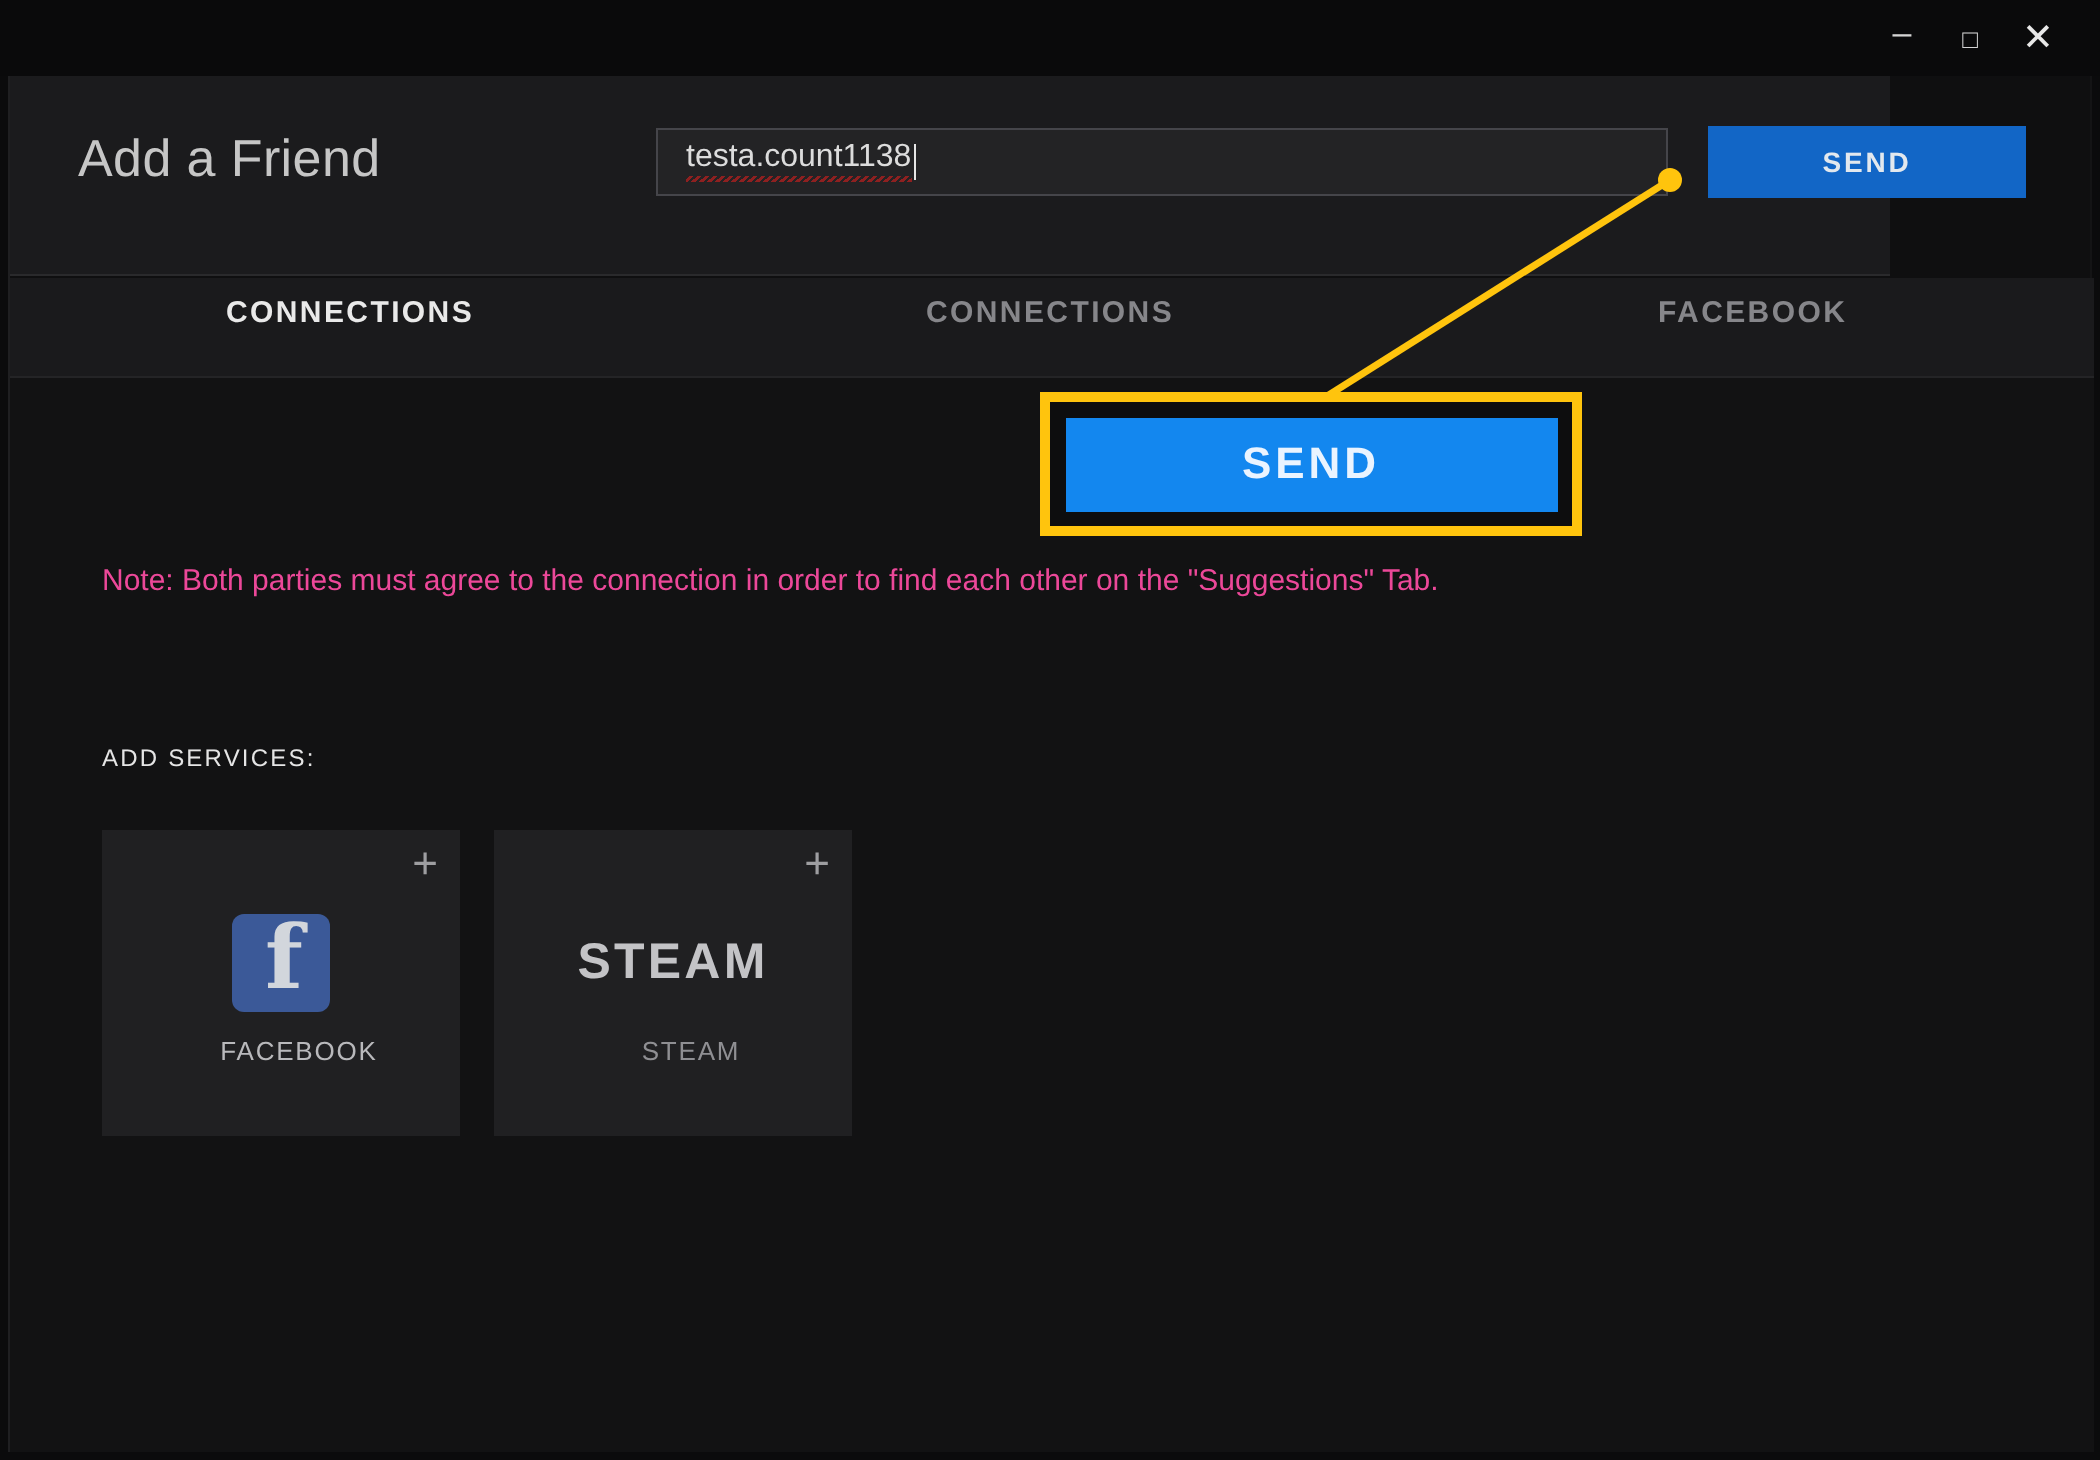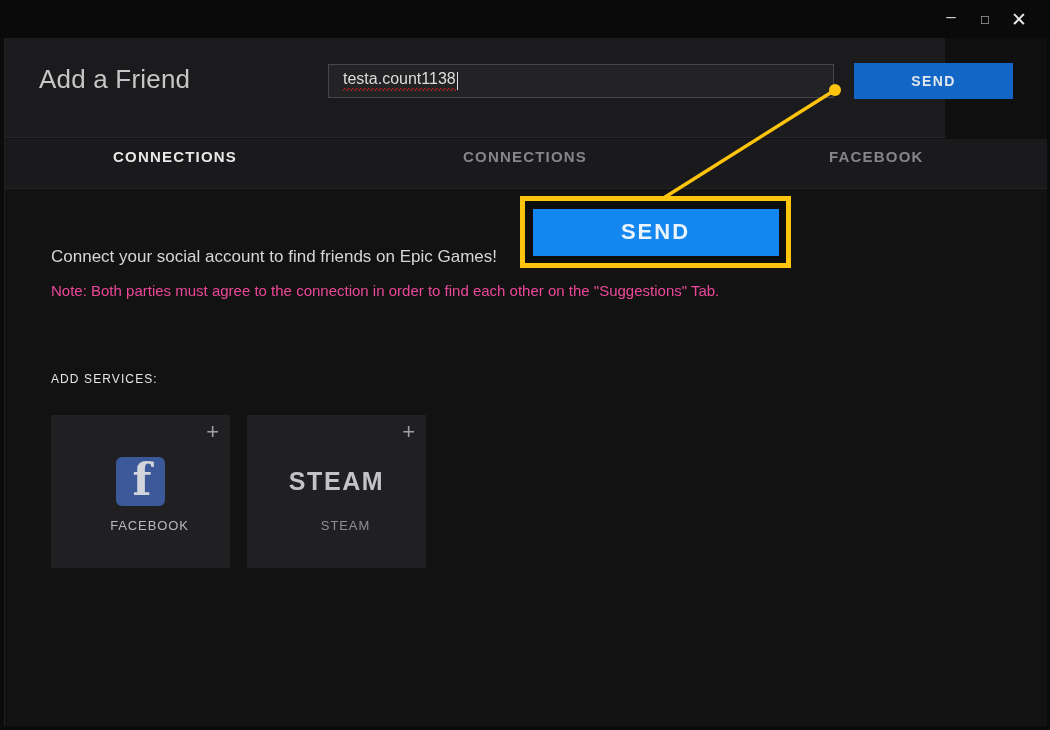--- a/index.html
+++ b/index.html
@@ -308,21 +308,20 @@
       <button class="send-btn-header">SEND</button>
     </div>
 
     <div class="tabbar">
       <div class="tab active" id="tab-connections">CONNECTIONS</div>
       <div class="tab inactive" id="tab-suggestions">CONNECTIONS</div>
       <div class="tab inactive" id="tab-requests">FACEBOOK</div>
     </div>
 
     <div class="content">
-      <div class="connect-line">Connect your social account to find friends on Epic Games!</div>
       <div class="note-line">Note: Both parties must agree to the connection in order to find each other on the "Suggestions" Tab.</div>
       <div class="add-services-label">ADD SERVICES:</div>
 
       <div class="cards">
 
         <div class="card">
           <div class="plus">+</div>
           <div class="card-logo">
             <div class="fb-icon"></div>
           </div>

